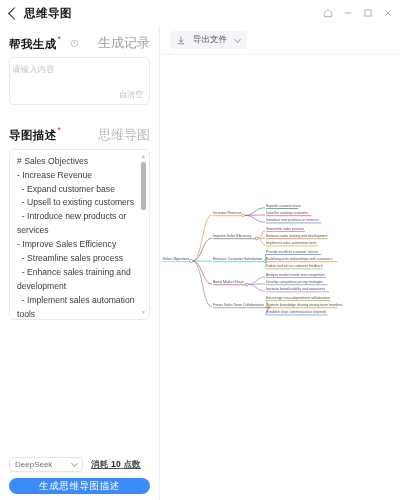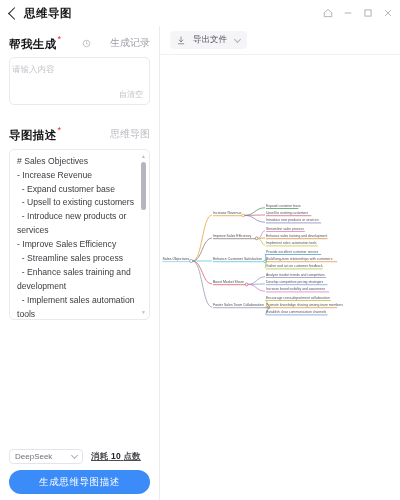--- a/index.html
+++ b/index.html
@@ -62,35 +62,35 @@
     width: 160px;
     flex: 0 0 160px;
     background: #ffffff;
     border-right: 1px solid #ececf0;
     display: flex;
     flex-direction: column;
     padding: 4px 9px 0 9px;
     position: relative;
   }
   .field-head {
-    display: flex; align-items: center;
+    display: flex; align-items: flex-end;
     justify-content: space-between;
     margin-top: 4px;
     margin-bottom: 5px;
   }
   .field-label {
     font-size: 11.5px;
     font-weight: bold;
     color: #17171a;
     letter-spacing: .4px;
   }
   .req-star { color: #f5222d; font-size: 9px; vertical-align: super; margin-left: 1px; }
   .head-action {
     display: flex; align-items: center; gap: 19px;
-    font-size: 10px;
+    font-size: 13px;
     color: #9fa0a8;
     cursor: pointer;
   }
   .head-action.plain { color: #b9bac1; }
   .clock-icon { width: 9px; height: 9px; display:block; }
 
   .input-box {
     position: relative;
     border: 1px solid #e9e9ee;
     border-radius: 5px;
@@ -174,21 +174,21 @@
     width: 5px; height: 5px;
     border-right: 1px solid #adaeb6;
     border-bottom: 1px solid #adaeb6;
     transform: rotate(45deg);
     margin-bottom: 2px;
   }
   .cost-text { font-size: 8.5px; color: #4a4b52; font-weight: bold; letter-spacing:.2px;text-decoration:underline;}
   .cost-text .num { color:#24242a; }
   .gen-btn {
     width: 100%;
-    height: 24px;
+    height: 16px;
     border-radius: 12px;
     background: #3b8cf8;
     color: #ffffff;
     font-size: 9.5px;
     display: flex; align-items: center; justify-content: center;
     cursor: pointer;
     letter-spacing: .6px;
     border: none;
     font-family: inherit;
   }

